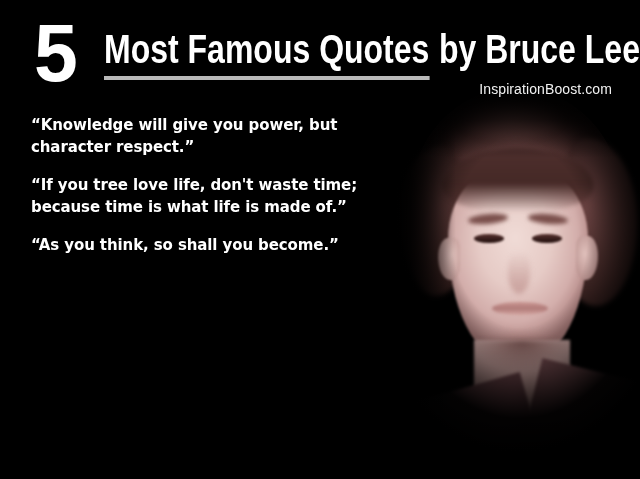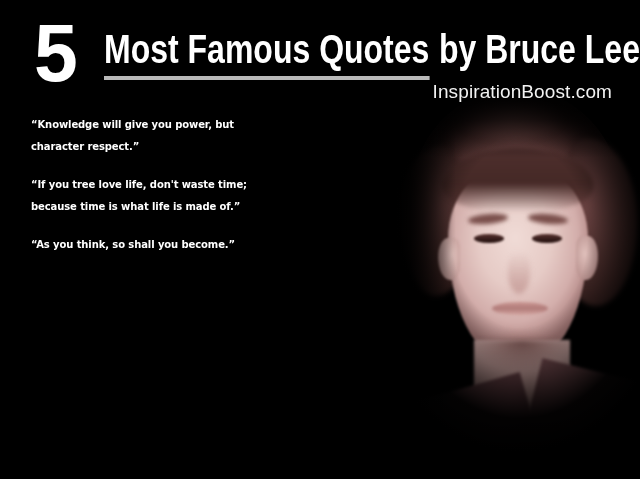--- a/index.html
+++ b/index.html
@@ -208,37 +208,37 @@
     border-bottom: 4px solid #b9b9b9;
     padding-bottom: 5px;
   }
   #title-rest { padding-left: 12px; }
   #site {
     position: absolute;
     left: 0; top: 81px;
     width: 612px;
     text-align: right;
     font-family: "Liberation Sans", sans-serif;
-    font-size: 19px;
+    font-size: 14px;
     font-weight: normal;
     color: #f2f2f2;
     letter-spacing: 0.1px;
   }
 
   
   #quotes {
     position: absolute;
     left: 31px; top: 114px;
     width: 400px;
   }
   .quote {
     color: #ffffff;
     font-family: "DejaVu Sans", sans-serif;
     font-weight: bold;
-    font-size: 10px;
+    font-size: 15px;
     line-height: 22px;
     margin: 0 0 16px 0;
     white-space: pre-wrap;
     letter-spacing: -0.1px;
   }
   .quote:last-child { margin-bottom: 10px; }
 </style>
 </head>
 <body>
 

